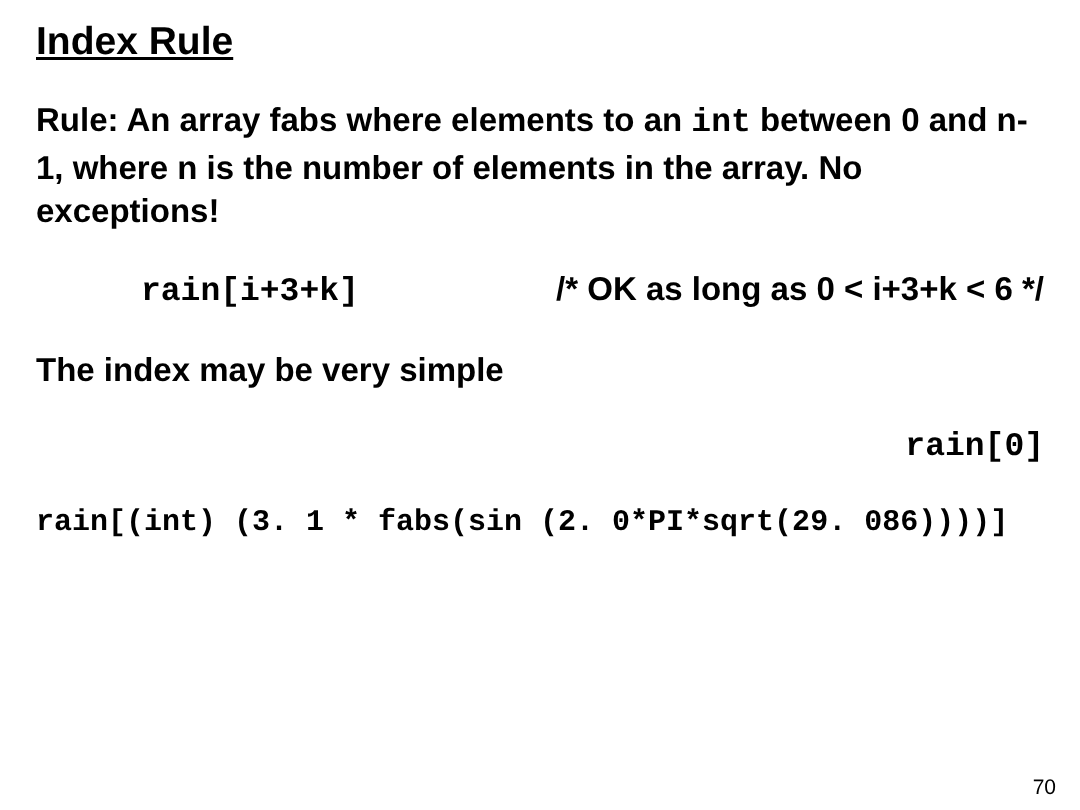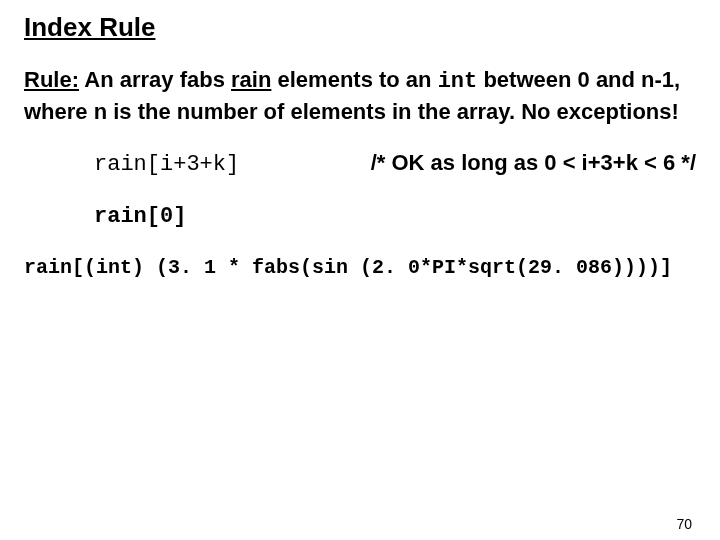--- a/index.html
+++ b/index.html
@@ -26,83 +26,85 @@
     margin: 0 0 22px 0;
   }
   .body-text {
     font-size: 22px;
     font-weight: bold;
     line-height: 1.35;
   }
   .para {
     margin: 0 0 22px 0;
   }
-  .u { text-decoration: underline; }
+  .u { }
   .mono {
     font-family: "Courier New", Courier, monospace;
     font-weight: bold;
   }
   .example-row {
     display: flex;
     align-items: baseline;
     margin: 0 0 22px 0;
     padding-left: 70px;
   }
   .example-code {
     font-family: "Courier New", Courier, monospace;
-    font-weight: normal;
+    font-weight: bold;
     font-size: 22px;
     flex: 0 0 auto;
   }
   .example-comment {
     font-size: 22px;
     font-weight: bold;
     margin-left: auto;
     text-align: right;
   }
   .indent-code {
     font-family: "Courier New", Courier, monospace;
     font-weight: bold;
     font-size: 22px;
     padding-left: 70px;
     margin: 0 0 22px 0;
+    text-align: right;
   }
   .long-code {
     font-family: "Courier New", Courier, monospace;
     font-weight: bold;
     font-size: 20px;
     margin: 0;
   }
   .page-num {
     position: absolute;
     bottom: 8px;
-    right: 28px;
+    right: 16px;
     font-size: 14px;
     font-weight: normal;
   }
 </style>
 </head>
 <body>
 
 <div class="slide">
 
   <h1 class="title">Index Rule</h1>
 
   <div class="body-text">
 
     <p class="para">
-      <span class="u">Rule:</span><span> An array fabs </span><span class="u">rain</span><span> elements to an </span><span class="mono">int</span><span> between 0 and n-1, where n is the number of elements in the array. No exceptions!</span>
+      <span class="u">Rule:</span><span> An array fabs </span><span class="u">where</span><span> elements to an </span><span class="mono">int</span><span> between 0 and n-1, where n is the number of elements in the array. No exceptions!</span>
     </p>
 
 
     <div class="example-row">
       <span class="example-code">rain[i+3+k]</span>
       <span class="example-comment">/* OK as long as 0 &lt; i+3+k &lt; 6 */</span>
     </div>
 
+    <p class="para">The index may be very simple</p>
 
     <div class="indent-code">rain[0]</div>
 
 
     <div class="long-code">rain[(int) (3. 1 * fabs(sin (2. 0*PI*sqrt(29. 086))))]</div>
 
   </div>
 
   <div class="page-num">70</div>
 

